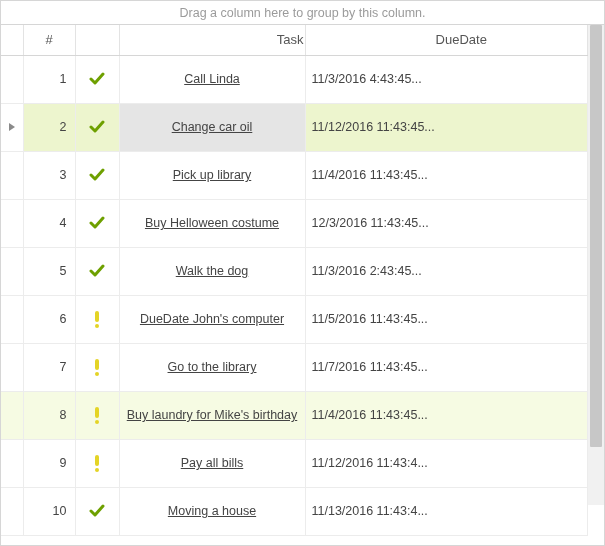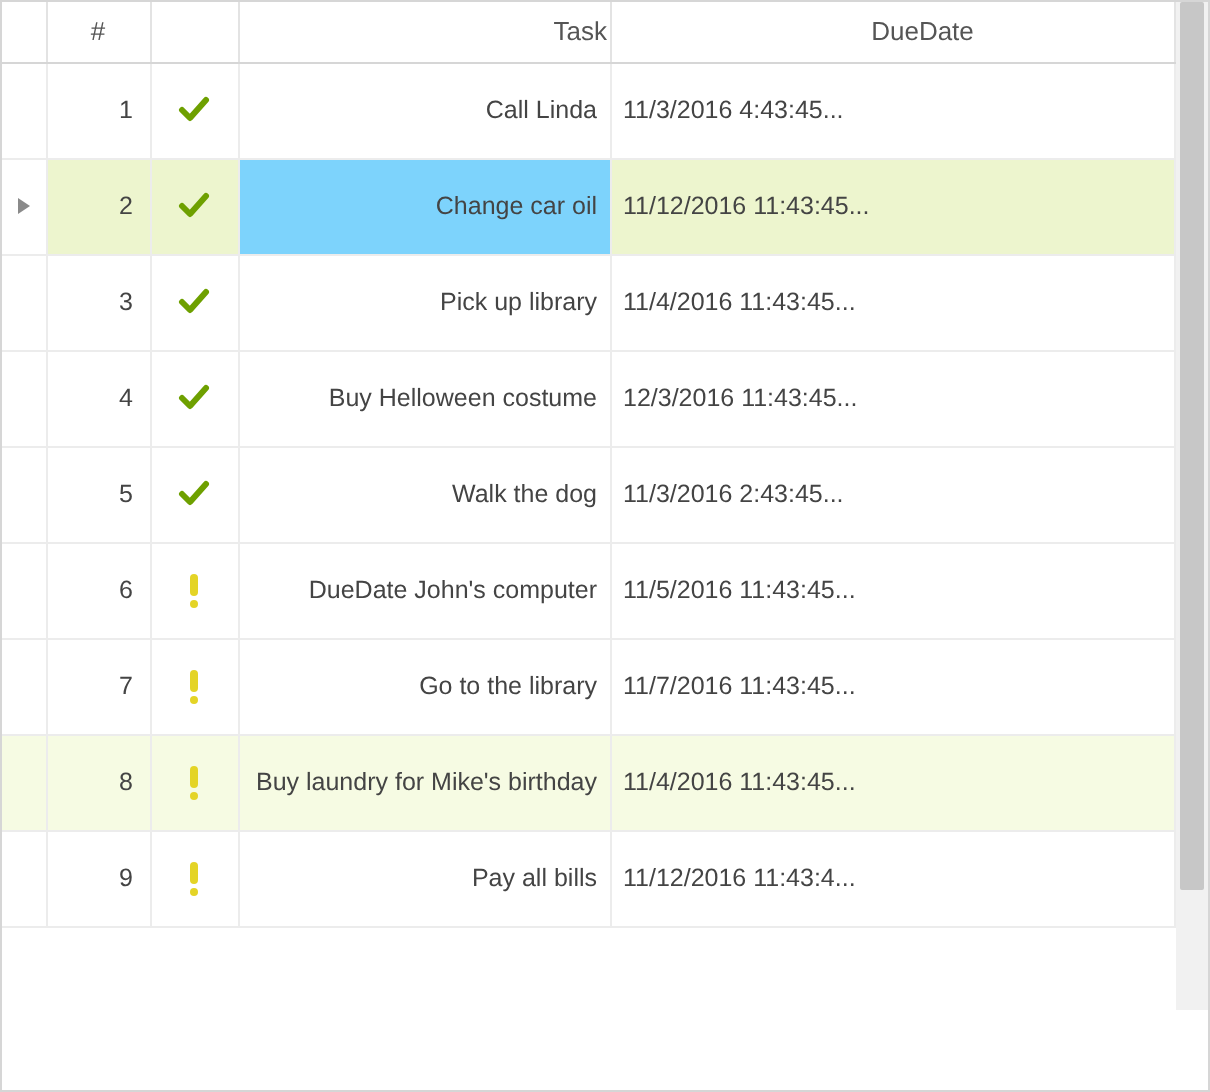--- a/index.html
+++ b/index.html
@@ -68,25 +68,25 @@
     padding: 0 6px;
     font-size: 12.5px;
     color: #444;
     white-space: nowrap;
     overflow: hidden;
     text-overflow: ellipsis;
   }
   tbody td.indicator { padding:0; text-align:center; }
   tbody td.num { text-align: right; padding-right: 8px; }
   tbody td.status { text-align: center; padding:0; }
-  tbody td.task { text-align: right; }
+  tbody td.task { text-align: center; text-decoration: underline; }
   tbody td.due  { text-align: left; }
   tr.hl-weak td { background: #F6FBE3; }
   tr.hl-strong td { background: #EDF5CE; }
-  tr.hl-strong td.task { background: #7dd3fc; margin-left: 42px; }
+  tr.hl-strong td.task { background: #e5e5e5; margin-left: 42px; }
   tr.hl-strong td.indicator { background: #fff; }
   .row-arrow svg { display:block; margin:auto; }
   .icon-check svg, .icon-excl svg { display:block; margin:auto; }
   
   .vscroll {
     width: 16px;
     background: #f1f1f1;
     display: flex;
     flex-direction: column;
   }
@@ -99,20 +99,21 @@
   }
   .vscroll .gap {
     height: 40px;
     background: #fff;
   }
 </style>
 </head>
 <body>
 
 <div class="grid">
+  <div class="group-panel">Drag a column here to group by this column.</div>
 
   <div class="content-area">
     <div class="scroll-view">
       <table>
         <colgroup>
           <col class="indicator">
             <col class="num">
             <col class="status">
             <col class="task">
             <col class="due">
@@ -207,20 +208,29 @@
             <tr>
               <td class="indicator"></td>
               <td class="num">9</td>
               <td class="status"><span class="icon-excl"><svg width="8" height="18" viewBox="0 0 8 18">
                     <rect x="2" y="1" width="4" height="11" rx="2" fill="#E4D426"></rect>
                     <circle cx="4" cy="16" r="2" fill="#E4D426"></circle>
                   </svg></span></td>
               <td class="task">Pay all bills</td>
               <td class="due">11/12/2016 11:43:4...</td>
             </tr>
+            <tr>
+              <td class="indicator"></td>
+              <td class="num">10</td>
+              <td class="status"><span class="icon-check"><svg width="16" height="16" viewBox="0 0 16 16">
+                    <path d="M2 8 L6 12 L14 3" fill="none" stroke="#6EA000" stroke-width="3" stroke-linecap="round" stroke-linejoin="round"></path>
+                  </svg></span></td>
+              <td class="task">Moving a house</td>
+              <td class="due">11/13/2016 11:43:4...</td>
+            </tr>
           </tbody>
       </table>
     </div>
 
     <div class="vscroll">
       <div class="track">
         <div class="thumb"></div>
       </div>
       <div class="gap"></div>
     </div>

